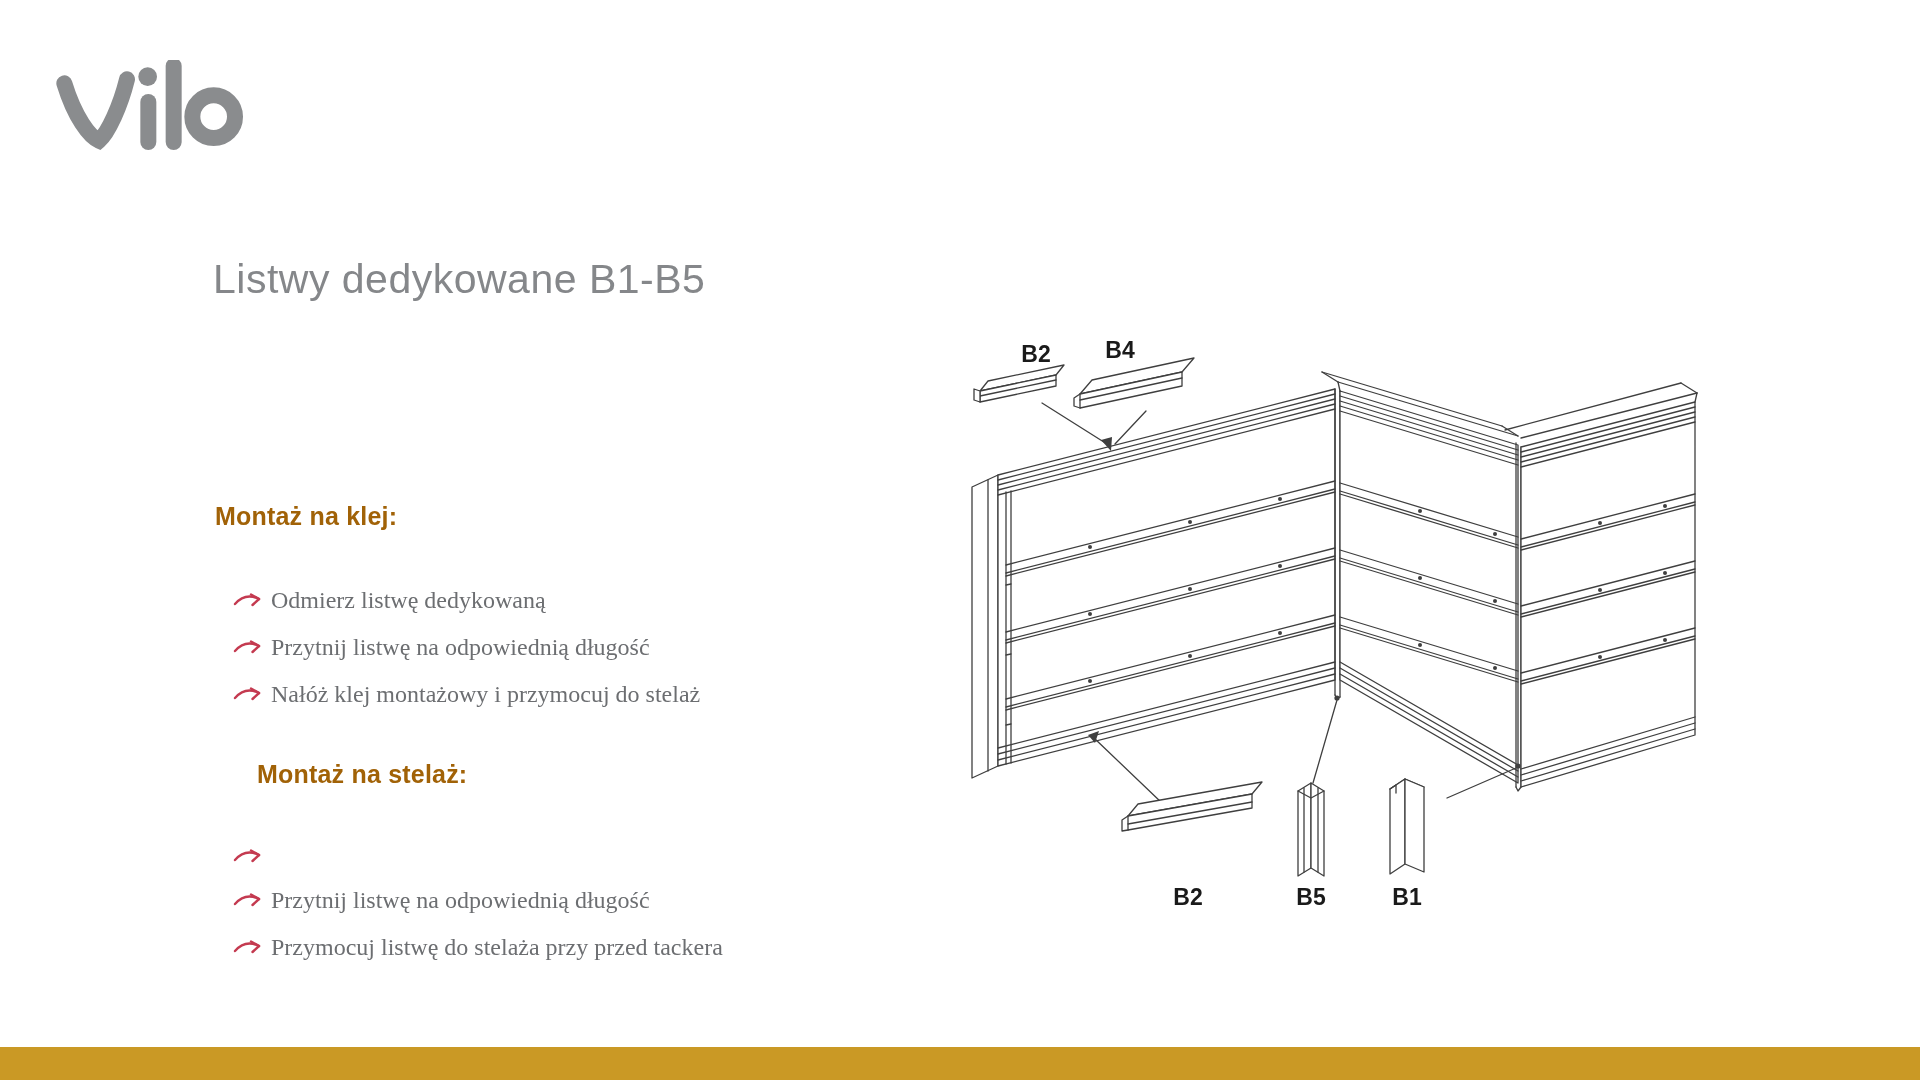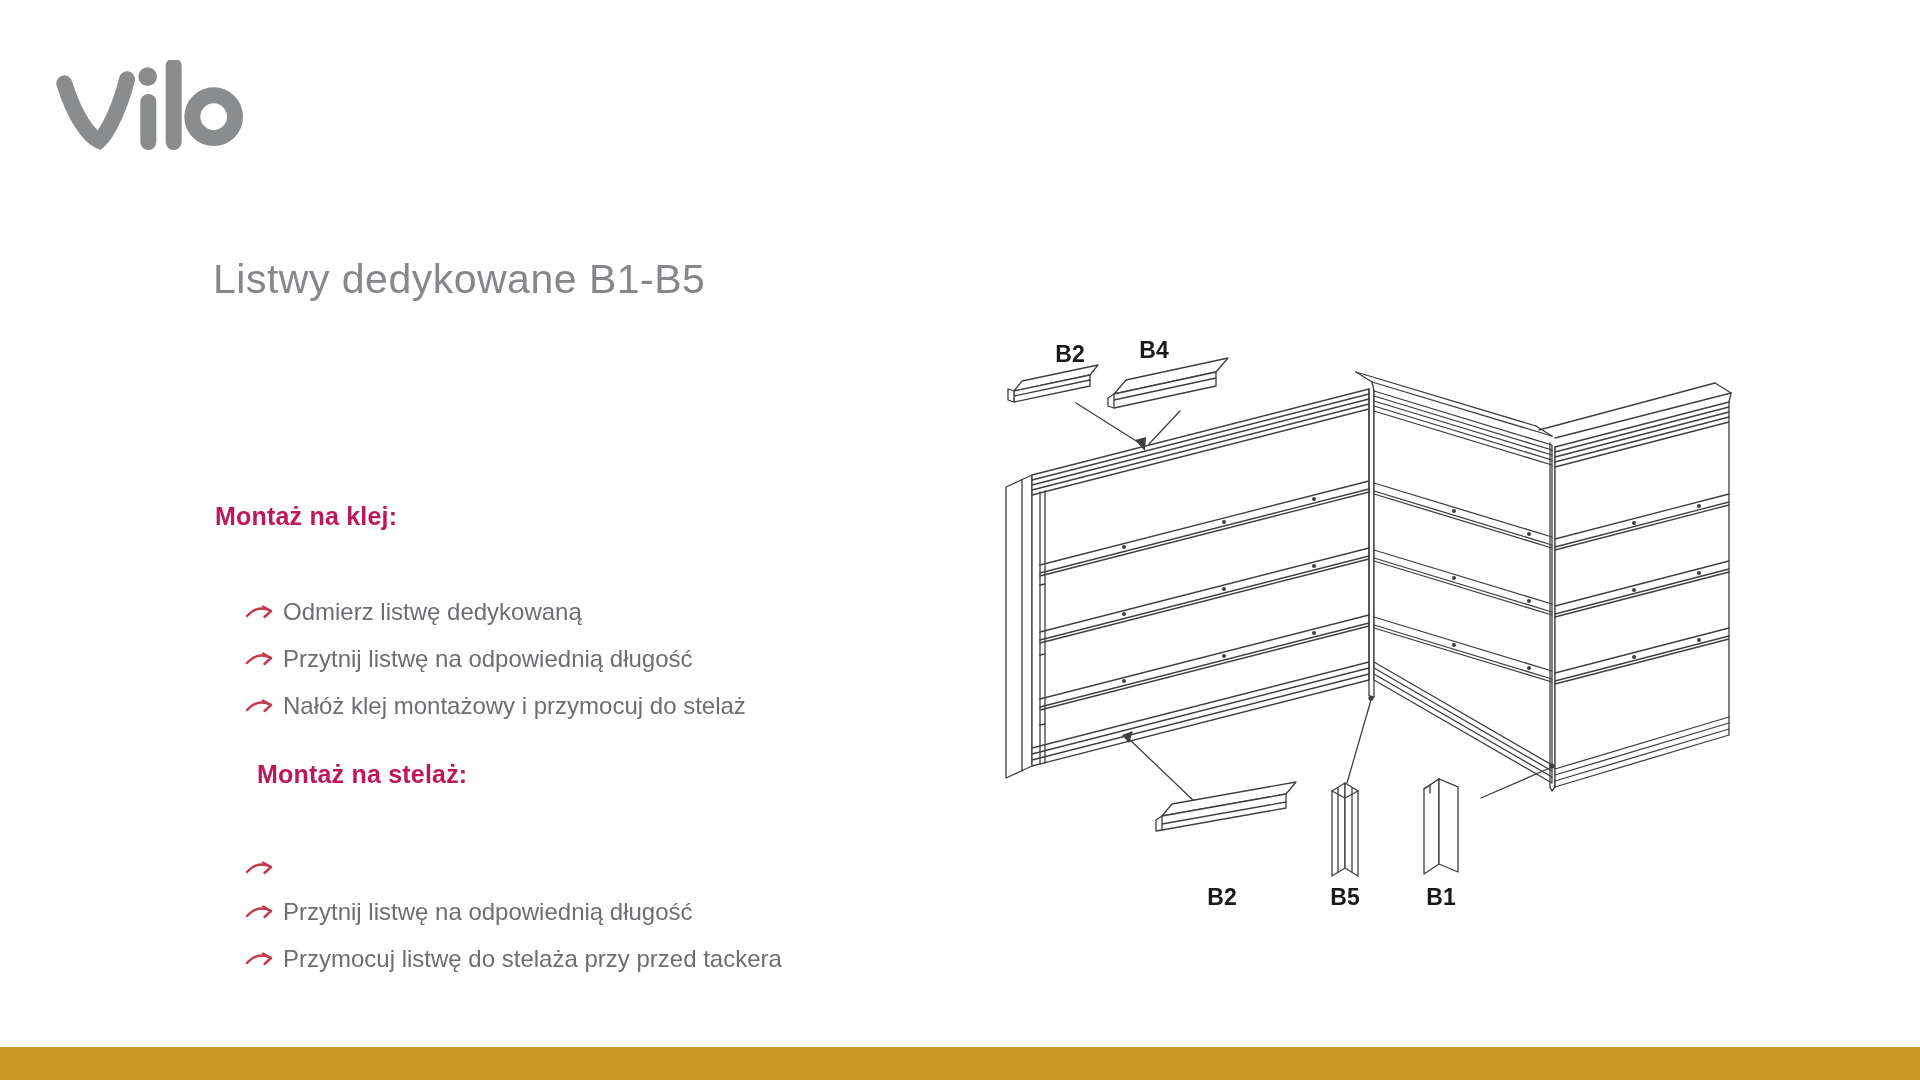--- a/index.html
+++ b/index.html
@@ -17,38 +17,38 @@
   .page-title{
     position:absolute;left:213px;top:256px;margin:0;
     font-size:41px;font-weight:400;color:#85878a;letter-spacing:.5px;
   }
   .intro{
     position:absolute;left:215px;top:378px;width:470px;margin:0;
     font-size:24px;line-height:1.6;color:#6c6e71;
   }
   .section-heading{
     position:absolute;left:215px;margin:0;
-    font-size:25px;font-weight:700;color:#be185d;letter-spacing:.2px;
+    font-size:25px;font-weight:700;color:#a16207;letter-spacing:.2px;
   }
   .heading-1{top:502px;}
   .heading-2{top:760px;margin-left:42px;}
   ul.steps{
-    position:absolute;left:233px;margin:12px;padding:0;list-style:none;
+    position:absolute;left:233px;margin:0;padding:0;list-style:none;font-family:Liberation Serif, serif;
   }
   .steps-1{top:585px;}
   .steps-2{top:841px;}
   ul.steps li{
     display:flex;align-items:flex-start;margin:0 0 17px 0;
     font-size:24px;line-height:30px;color:#6c6e71;
   }
   .arrow{flex:0 0 30px;width:30px;height:22px;margin:5px 8px 0 0;}
   .arrow svg{display:block;width:30px;height:22px;}
   .arrow path{stroke:var(--bullet,#c43a50);fill:none;stroke-width:2.4;stroke-linecap:round;stroke-linejoin:round;}
   
-  .diagram{position:absolute;left:984px;top:335px;width:780px;height:585px;}
+  .diagram{position:absolute;left:950px;top:335px;width:780px;height:585px;}
   .diagram svg{width:100%;height:100%;}
   .dl{stroke:var(--dline,#3f3f3f);stroke-width:1.3;fill:none;stroke-linejoin:round;stroke-linecap:round;}
   .dface{stroke:var(--dline,#3f3f3f);stroke-width:1.3;fill:#ffffff;stroke-linejoin:round;}
   .ddot{fill:var(--dline,#3f3f3f);stroke:none;}
   .dlabel{fill:var(--dlabel,#1a1a1a);font-family:"Liberation Sans",sans-serif;
           font-weight:700;font-size:23px;text-anchor:middle;}
   
   .footer-bar{
     position:absolute;left:0;bottom:0;width:100%;height:33px;
     background:var(--bar,#ca9925);

